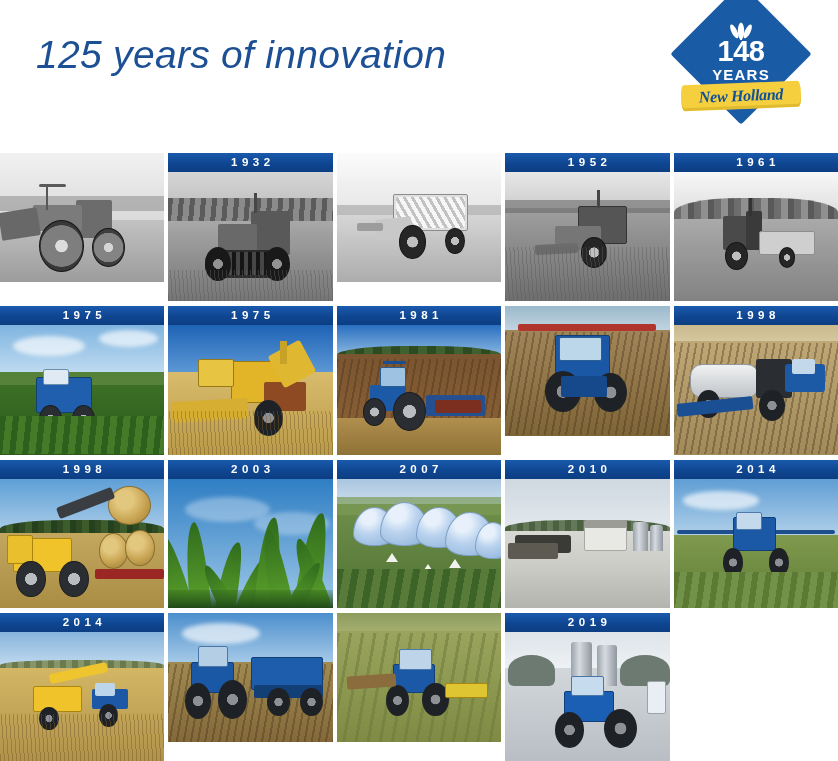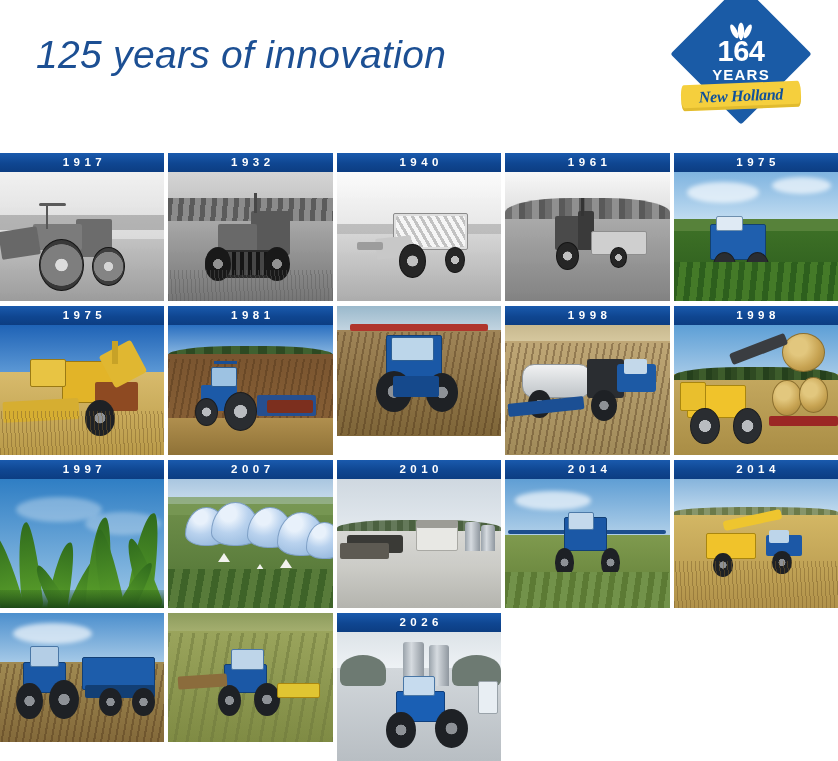--- a/index.html
+++ b/index.html
@@ -241,34 +241,33 @@
       <div class="logo-diamond"></div>
       <div class="logo-inner">
 
         <svg class="logo-leaf" viewBox="0 0 26 22">
           <ellipse cx="13" cy="13" rx="3.2" ry="8.6" fill="#ffffff"></ellipse>
           <ellipse cx="6.3" cy="13.4" rx="2.8" ry="7.6" fill="#ffffff" transform="rotate(-26 6.3 13.4)"></ellipse>
           <ellipse cx="19.7" cy="13.4" rx="2.8" ry="7.6" fill="#ffffff" transform="rotate(26 19.7 13.4)"></ellipse>
           <rect x="12.1" y="12" width="1.9" height="10" fill="#ffffff"></rect>
         </svg>
 
-        <div class="logo-125">164</div>
+        <div class="logo-125">148</div>
 
         <div class="logo-years">YEARS</div>
 
         <div class="logo-ribbon">
           <div class="logo-ribbon-text">New Holland</div>
         </div>
       </div>
     </div>
   </div>
 
   <div class="grid" id="grid">
       <div class="cell">
-        <div class="cell-year">1917</div>
         <div class="cell-img bw" title="Vintage wheeled tractor with open engine, monochrome">
           <div class="sky" style="background:linear-gradient(180deg,#e9e9e9,#d2d2d2);height:55%"></div>
           <div class="ground" style="background:linear-gradient(180deg,#bdbdbd,#9a9a9a);height:48%"></div>
           <div class="midband" style="top:33%;height:12%;background:#8d8d8d;opacity:.55"></div>
           <div class="body-box" style="left:46%;top:36%;width:22%;height:30%;background:#6d6d6d"></div>
           <div class="body-box" style="left:20%;top:40%;width:30%;height:20%;background:#7b7b7b"></div>
           <div class="post" style="left:28%;top:26%;width:2px;height:18%;background:#5a5a5a"></div>
           <div class="post" style="left:24%;top:24%;width:16%;height:3px;background:#5d5d5d;border-radius:2px"></div>
           <div class="wheel" style="left:24%;top:52%;width:27%;height:40%;background:radial-gradient(circle,#d5d5d5 0 18%,#7e7e7e 20% 62%,#3d3d3d 64%)"></div>
           <div class="wheel" style="left:56%;top:58%;width:20%;height:30%;background:radial-gradient(circle,#cfcfcf 0 18%,#848484 20% 60%,#434343 62%)"></div>
@@ -285,31 +284,44 @@
           <div class="body-box" style="left:30%;top:40%;width:24%;height:22%;background:#6b6b6b"></div>
           <div class="post" style="left:52%;top:16%;width:3px;height:16%;background:#4b4b4b"></div>
           <div class="body-box" style="left:22%;top:60%;width:46%;height:22%;background:#303030;border-radius:12px"></div>
           <div class="body-box" style="left:24%;top:62%;width:42%;height:18%;background:repeating-linear-gradient(90deg,#1d1d1d 0 4px,#4a4a4a 4px 8px);border-radius:10px"></div>
           <div class="wheel-dark" style="left:22%;top:58%;width:16%;height:26%"></div>
           <div class="wheel-dark" style="left:58%;top:58%;width:16%;height:26%"></div>
           <div class="stubble" style="height:24%"></div>
         </div>
       </div>
       <div class="cell">
-        <div class="cell-year">1940</div>
         <div class="cell-img bw" title="Towed pull-type combine harvester, monochrome">
           <div class="sky" style="background:linear-gradient(180deg,#f2f2f2,#dcdcdc);height:50%"></div>
           <div class="ground" style="background:linear-gradient(180deg,#cfcfcf,#a9a9a9);height:52%"></div>
           <div class="midband" style="top:40%;height:8%;background:#9e9e9e;opacity:.6"></div>
           <div class="body-box" style="left:34%;top:32%;width:46%;height:28%;background:#d8d8d8;border:1px solid #8a8a8a"></div>
           <div class="body-box" style="left:36%;top:34%;width:42%;height:24%;background:repeating-linear-gradient(60deg,#bdbdbd 0 3px,#ededed 3px 7px)"></div>
           <div class="body-box" style="left:24%;top:50%;width:22%;height:16%;background:#c3c3c3;transform:rotate(-6deg)"></div>
           <div class="wheel" style="left:38%;top:56%;width:16%;height:26%"></div>
           <div class="wheel" style="left:66%;top:58%;width:12%;height:20%"></div>
           <div class="body-box" style="left:12%;top:54%;width:16%;height:6%;background:#9a9a9a"></div>
+        </div>
+      </div>
+      <div class="cell">
+        <div class="cell-year">1952</div>
+        <div class="cell-img bw" title="Self-propelled combine in grain field, monochrome">
+          <div class="sky" style="background:linear-gradient(180deg,#dfdfdf,#c6c6c6);height:30%"></div>
+          <div class="ground" style="background:linear-gradient(180deg,#9d9d9d,#6f6f6f);height:72%"></div>
+          <div class="midband" style="top:22%;height:10%;background:#6a6a6a;opacity:.6"></div>
+          <div class="body-box" style="left:44%;top:26%;width:30%;height:30%;background:#585858;border:1px solid #3a3a3a"></div>
+          <div class="body-box" style="left:30%;top:42%;width:28%;height:18%;background:#777"></div>
+          <div class="post" style="left:56%;top:14%;width:3px;height:14%;background:#4a4a4a"></div>
+          <div class="wheel" style="left:46%;top:50%;width:16%;height:24%"></div>
+          <div class="body-box" style="left:18%;top:56%;width:26%;height:8%;background:#6d6d6d;transform:rotate(-3deg)"></div>
+          <div class="stubble" style="height:42%"></div>
         </div>
       </div>
       <div class="cell">
         <div class="cell-year">1961</div>
         <div class="cell-img bw" title="Tractor with rear-mounted baler in meadow, monochrome">
           <div class="sky" style="background:linear-gradient(180deg,#efefef,#d6d6d6);height:34%"></div>
           <div class="ground" style="background:linear-gradient(180deg,#a9a9a9,#828282);height:68%"></div>
           <div class="tree-line" style="top:20%;height:16%;background:repeating-linear-gradient(90deg,#6e6e6e 0 7px,#8f8f8f 7px 14px,#5c5c5c 14px 20px)"></div>
           <div class="body-box" style="left:30%;top:34%;width:16%;height:26%;background:#4e4e4e"></div>
           <div class="body-box" style="left:44%;top:30%;width:10%;height:30%;background:#3f3f3f"></div>
@@ -405,21 +417,21 @@
           <div class="body-box" style="left:8%;top:46%;width:36%;height:26%;background:#f0c32b;border:1px solid #a9860f"></div>
           <div class="cab" style="left:4%;top:44%;width:16%;height:22%;background:#e9bf2d;border:1px solid #a9860f"></div>
           <div class="wheel" style="left:10%;top:64%;width:18%;height:28%"></div>
           <div class="wheel" style="left:36%;top:64%;width:18%;height:28%"></div>
           <div class="bale" style="left:60%;top:42%;width:18%;height:28%"></div>
           <div class="bale" style="left:76%;top:40%;width:18%;height:28%"></div>
           <div class="body-box" style="left:58%;top:70%;width:42%;height:8%;background:#9b2725"></div>
         </div>
       </div>
       <div class="cell">
-        <div class="cell-year">1997</div>
+        <div class="cell-year">2003</div>
         <div class="cell-img" title="Green maize leaves against a blue sky">
           <div class="sky" style="background:linear-gradient(180deg,#2f7ec4,#9fc9e8);height:100%"></div>
           <div class="cloud" style="left:10%;top:14%;width:52%;height:20%;opacity:.5"></div>
           <div class="cloud" style="left:52%;top:26%;width:46%;height:18%;opacity:.45"></div>
           <div class="blade" style="left:2%;top:42%;width:14%;height:62%;transform:rotate(-16deg);transform-origin:50% 100%"></div>
           <div class="blade" style="left:14%;top:34%;width:13%;height:70%;transform:rotate(-6deg);transform-origin:50% 100%"></div>
           <div class="blade" style="left:28%;top:48%;width:12%;height:56%;transform:rotate(10deg);transform-origin:50% 100%"></div>
           <div class="blade" style="left:40%;top:56%;width:11%;height:48%;transform:rotate(22deg);transform-origin:50% 100%"></div>
           <div class="blade" style="left:52%;top:30%;width:14%;height:74%;transform:rotate(4deg);transform-origin:50% 100%"></div>
           <div class="blade" style="left:64%;top:38%;width:13%;height:66%;transform:rotate(-12deg);transform-origin:50% 100%"></div>
@@ -514,21 +526,21 @@
           <div class="midband" style="top:16%;height:84%;background:repeating-linear-gradient(100deg,rgba(110,120,60,.5) 0 3px,rgba(0,0,0,0) 3px 12px)"></div>
           <div class="body-box" style="left:34%;top:40%;width:26%;height:22%;background:#1b58a6;border:1px solid #123f75"></div>
           <div class="cab" style="left:38%;top:28%;width:20%;height:16%;background:#bed5e9;border:1px solid #4a77a6"></div>
           <div class="wheel-dark" style="left:30%;top:56%;width:14%;height:24%"></div>
           <div class="wheel-dark" style="left:52%;top:54%;width:16%;height:26%"></div>
           <div class="body-box" style="left:66%;top:54%;width:26%;height:12%;background:#e0c532;border:1px solid #a9860f"></div>
           <div class="body-box" style="left:6%;top:48%;width:30%;height:10%;background:#8b6c3c;transform:rotate(-4deg)"></div>
         </div>
       </div>
       <div class="cell">
-        <div class="cell-year">2026</div>
+        <div class="cell-year">2019</div>
         <div class="cell-img" title="Blue methane-powered tractor at a biogas plant">
           <div class="sky" style="background:linear-gradient(180deg,#dde3e8,#eff3f6);height:30%"></div>
           <div class="ground" style="background:linear-gradient(180deg,#d2d7db,#b8bec3);height:72%"></div>
           <div class="body-box" style="left:2%;top:18%;width:28%;height:24%;background:#6d7a72;border-radius:50% 50% 6px 6px"></div>
           <div class="body-box" style="left:70%;top:18%;width:30%;height:24%;background:#6d7a72;border-radius:50% 50% 6px 6px"></div>
           <div class="silo" style="left:40%;top:8%;width:13%;height:34%"></div>
           <div class="silo" style="left:56%;top:10%;width:12%;height:32%"></div>
           <div class="body-box" style="left:36%;top:46%;width:30%;height:24%;background:#1a5fb4;border:1px solid #0f3f7d"></div>
           <div class="cab" style="left:40%;top:34%;width:20%;height:16%;background:#c6dbee;border:1px solid #4a77a6"></div>
           <div class="wheel-dark" style="left:30%;top:62%;width:18%;height:28%"></div>

